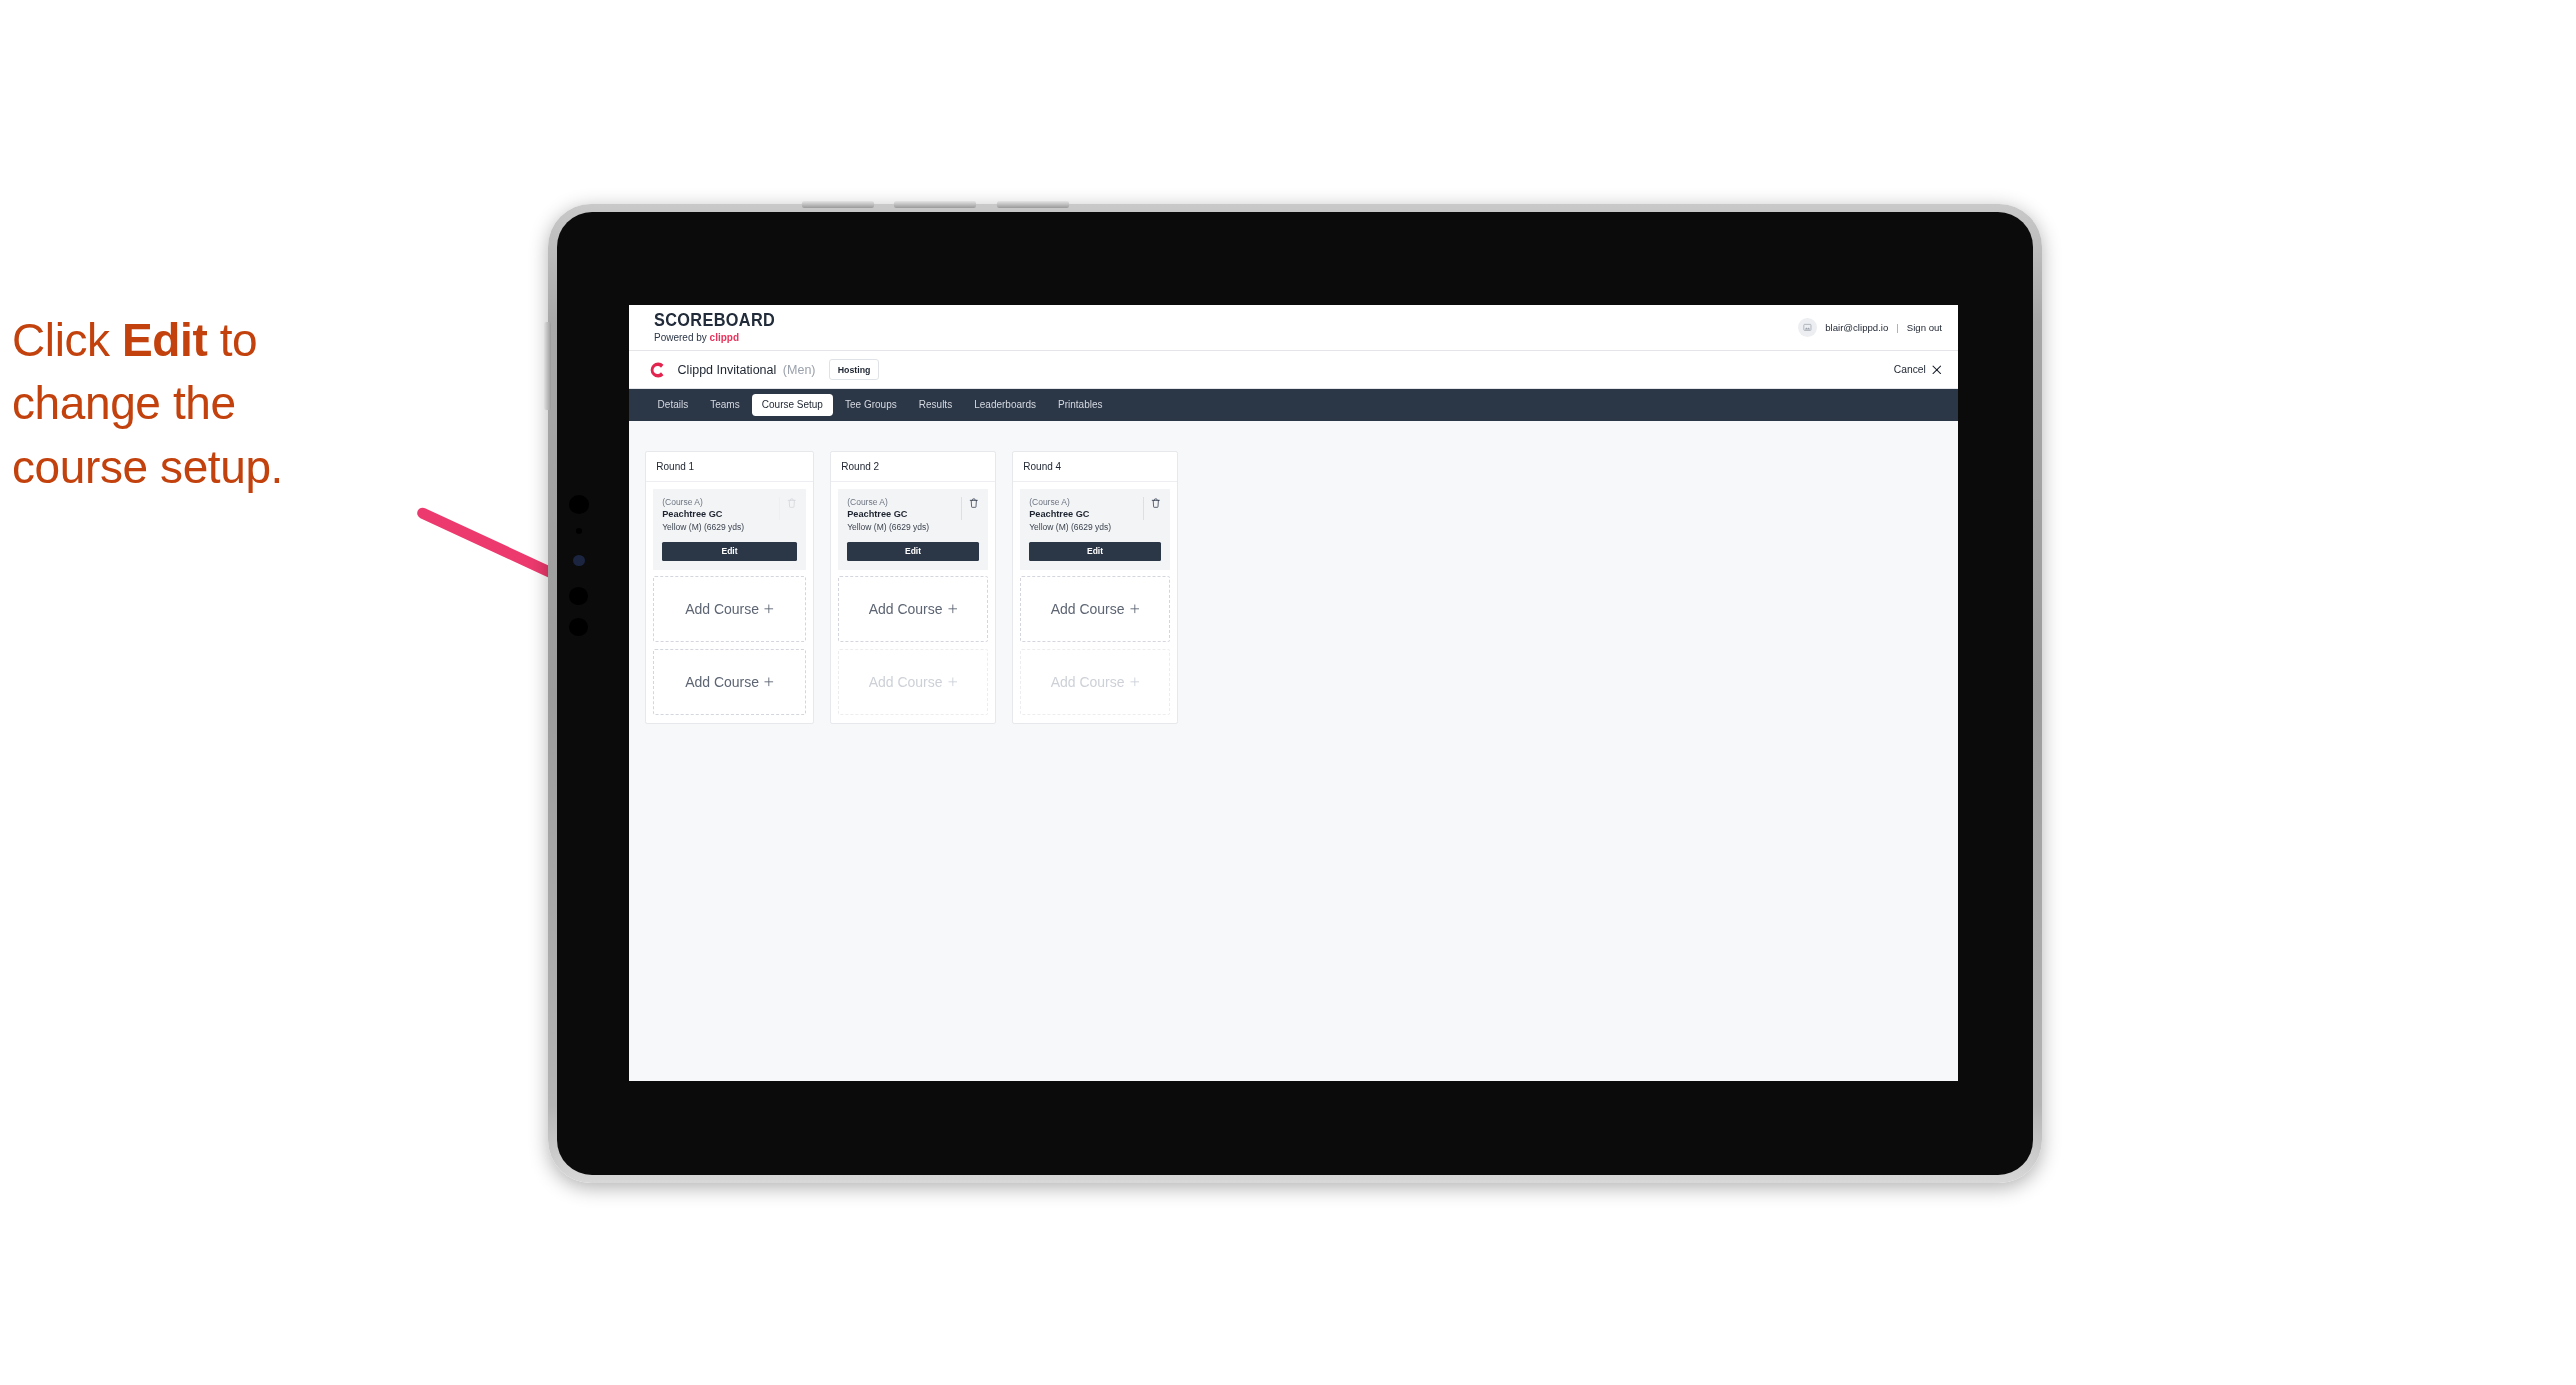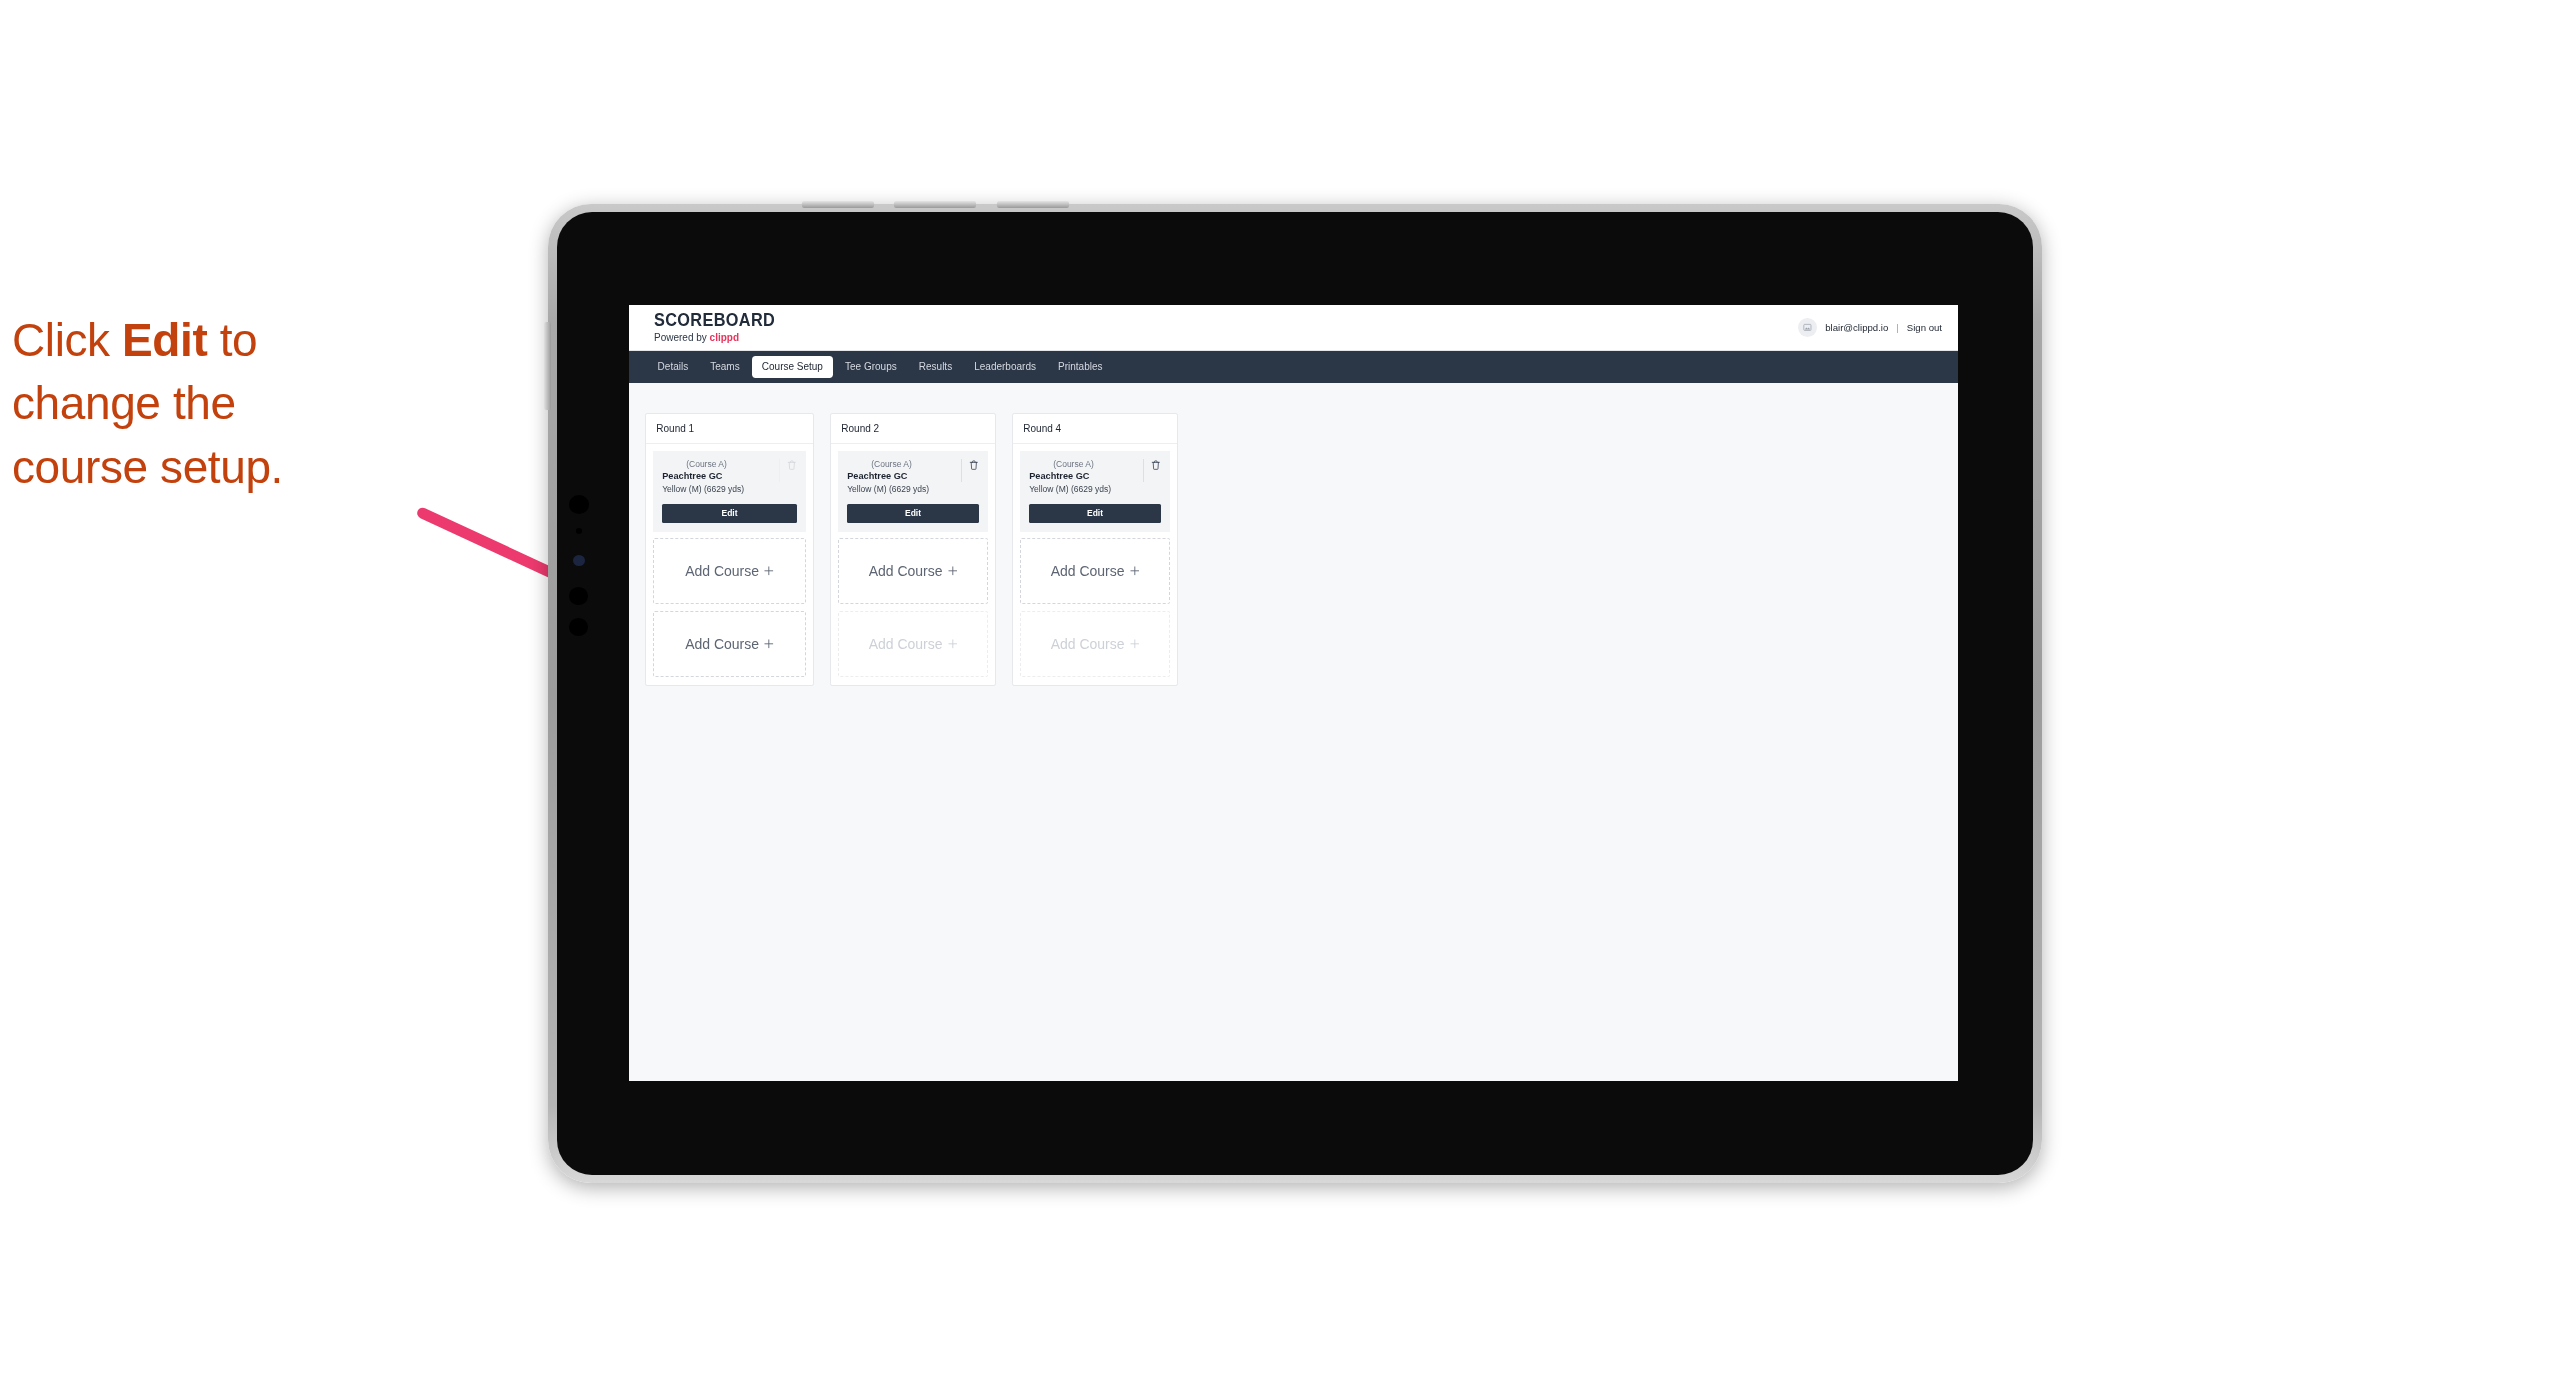--- a/index.html
+++ b/index.html
@@ -274,21 +274,20 @@
   }
   .course-top {
     display: flex;
     align-items: flex-start;
   }
   .course-info { flex: 1 1 auto; min-width: 0; }
   .course-label {
     font-size: 8.5px;
     color: #6c7480;
     line-height: 1.35;
-    margin-left: 24px;
   }
   .course-name {
     font-size: 9.2px;
     font-weight: bold;
     color: #1d2430;
     line-height: 1.5;
   }
   .course-tee {
     font-size: 8.5px;
     color: #3c444f;
@@ -385,20 +384,34 @@
           <rect x="1.5" y="2.5" width="13" height="11" rx="1.4" fill="none" stroke="#9aa1ab" stroke-width="1.3"></rect>
           <path d="M3 11.6l3.2-3.6 2.2 2.3 2-2.1 2.6 3.4z" fill="#9aa1ab"></path>
         </svg>
       </div>
       <div id="user-email">blair@clippd.io</div>
       <div id="pipe">|</div>
       <div id="signout">Sign out</div>
     </div>
   </div>
 
+  <div id="tourbar">
+    <svg id="tour-logo" viewBox="0 0 40 40">
+      <path d="M31 9.5A15 15 0 1 0 31 30.5 L26 24.5 A8.2 8.2 0 1 1 26 15.5 Z" fill="#E3244F"></path>
+    </svg>
+    <div id="tour-name">Clippd Invitational</div>
+    <div id="tour-gender">(Men)</div>
+    <div id="hosting-badge">Hosting</div>
+    <div id="cancel-wrap">
+      <div id="cancel-label">Cancel</div>
+      <svg width="9.6" height="9.6" viewBox="0 0 14 14">
+        <path d="M1.5 1.5 L12.5 12.5 M12.5 1.5 L1.5 12.5" stroke="#1d2430" stroke-width="1.5" stroke-linecap="round"></path>
+      </svg>
+    </div>
+  </div>
 
   <div id="tabstrip">
     <div class="tab">Details</div>
     <div class="tab">Teams</div>
     <div class="tab active">Course Setup</div>
     <div class="tab">Tee Groups</div>
     <div class="tab">Results</div>
     <div class="tab">Leaderboards</div>
     <div class="tab">Printables</div>
   </div>

